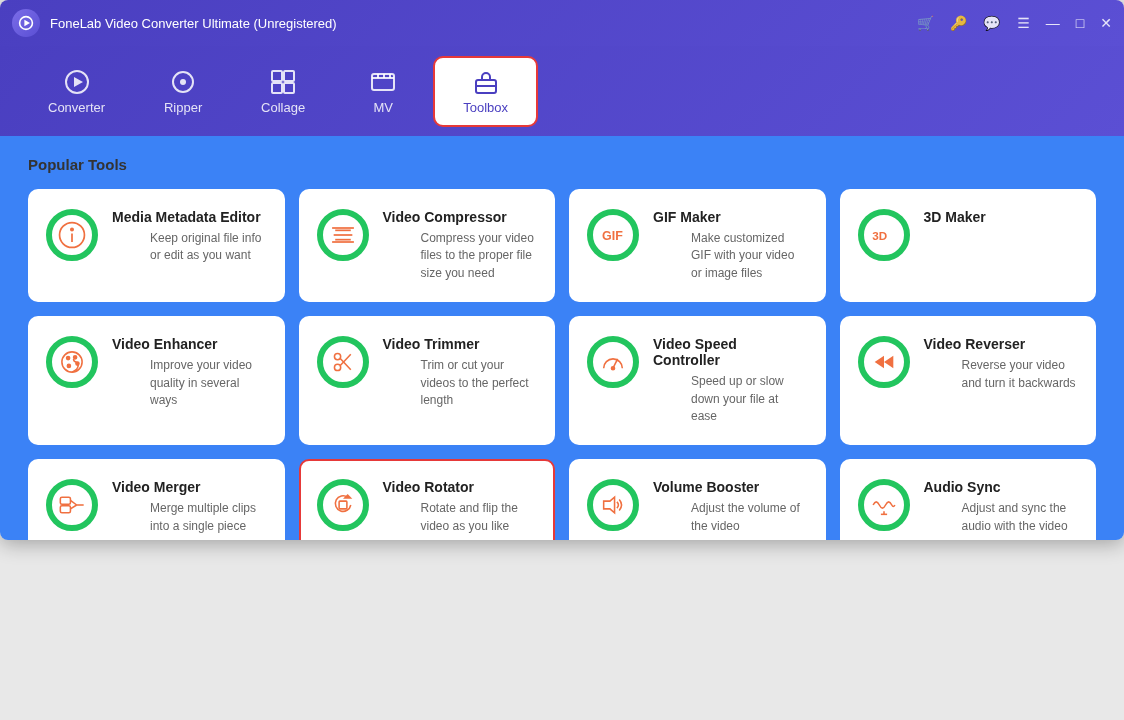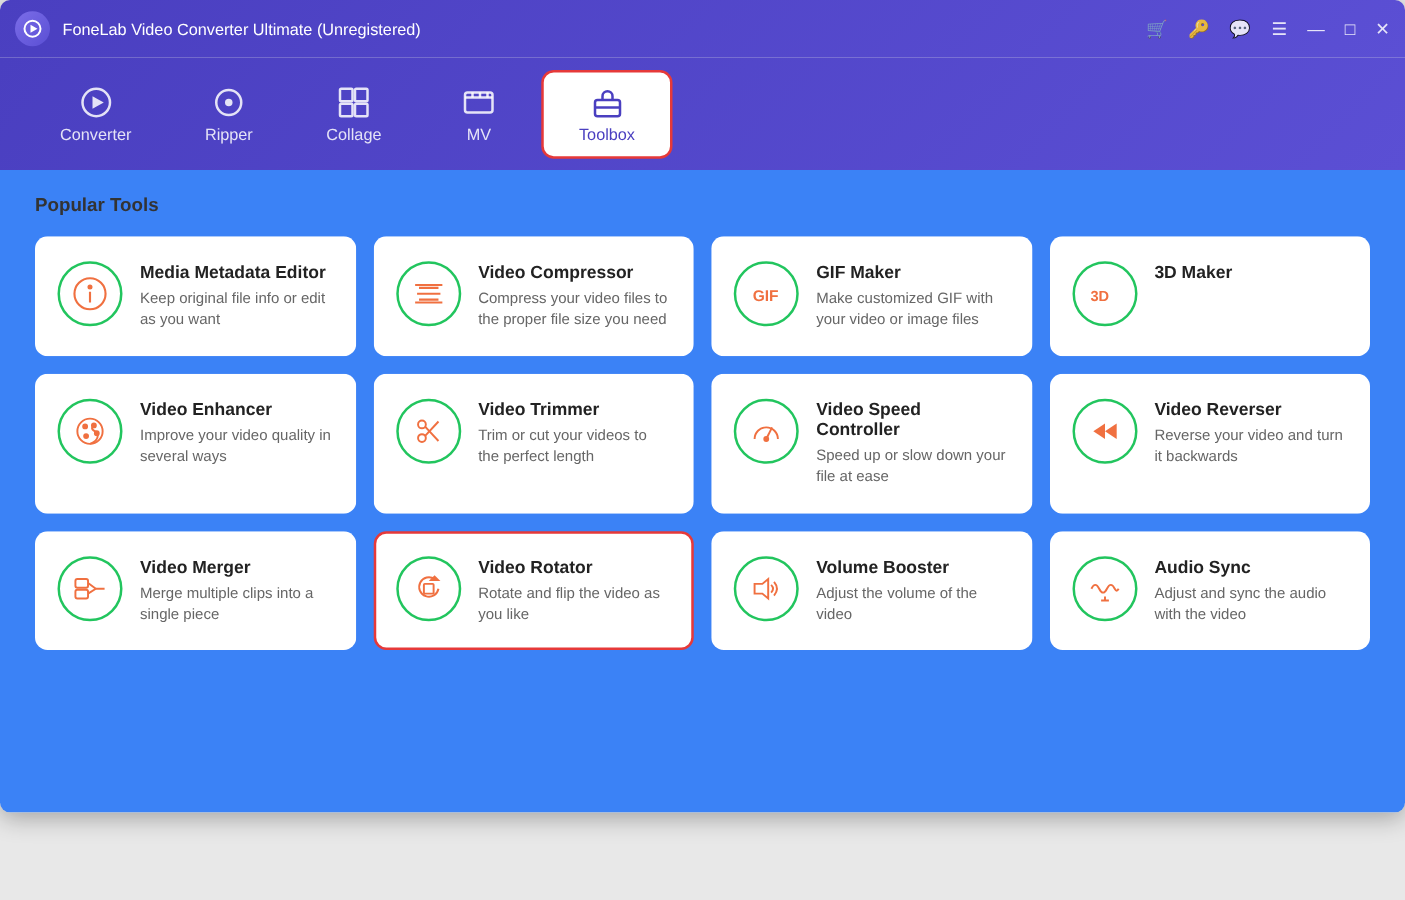--- a/index.html
+++ b/index.html
@@ -5,21 +5,21 @@
     * { box-sizing: border-box; margin: 0; padding: 0; }
     body {
       font-family: -apple-system, BlinkMacSystemFont, 'Segoe UI', Arial, sans-serif;
       background: #e8e8e8;
       width: 1124px;
       height: 720px;
       overflow: hidden;
     }
     .app-window {
       width: 1124px;
-      height: 650px;
+      height: 540px;
       border-radius: 8px;
       overflow: hidden;
       display: flex;
       flex-direction: column;
       box-shadow: 0 4px 20px rgba(0,0,0,0.3);
     }
     .title-bar {
       background: linear-gradient(135deg, #4a3fc0 0%, #5b4fd4 100%);
       height: 46px;
       display: flex;
@@ -123,21 +123,21 @@
       border: 2px solid transparent;
       transition: border-color 0.2s, box-shadow 0.2s;
     }
     .tool-card.highlighted {
       border: 2px solid #e63939;
     }
     .tool-icon {
       width: 52px;
       height: 52px;
       border-radius: 50%;
-      border: 2px solid #22c55e;
+      border: 6px solid #22c55e;
       display: flex;
       align-items: center;
       justify-content: center;
       flex-shrink: 0;
       color: #f07040;
       font-size: 18px;
       font-weight: bold;
     }
     .tool-info {
       flex: 1;
@@ -145,20 +145,21 @@
     .tool-name {
       font-size: 14px;
       font-weight: 600;
       color: #222;
       margin-bottom: 5px;
     }
     .tool-desc {
       font-size: 12px;
       color: #666;
       line-height: 1.45;
+      margin-left: 38px;
     }
   </style>
 </head>
 <body>
 
 <div class="app-window">
 
   <div class="title-bar">
     <div class="title-bar-logo">
       <svg viewBox="0 0 20 20" fill="white">

